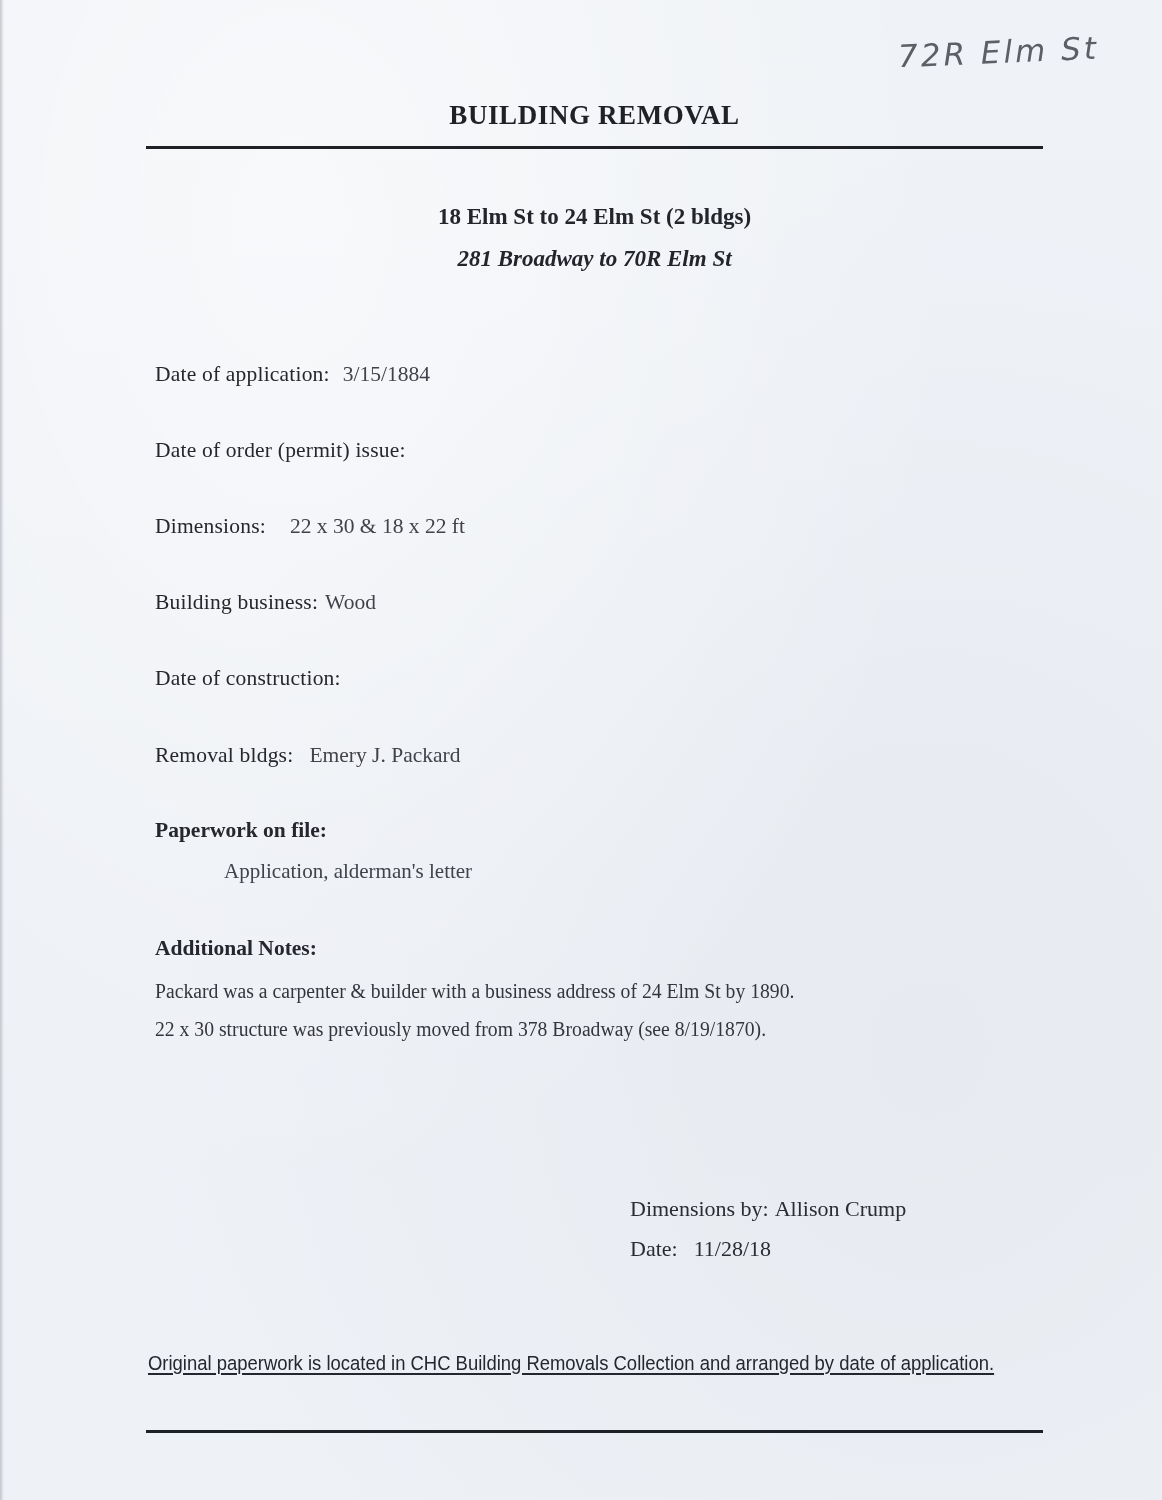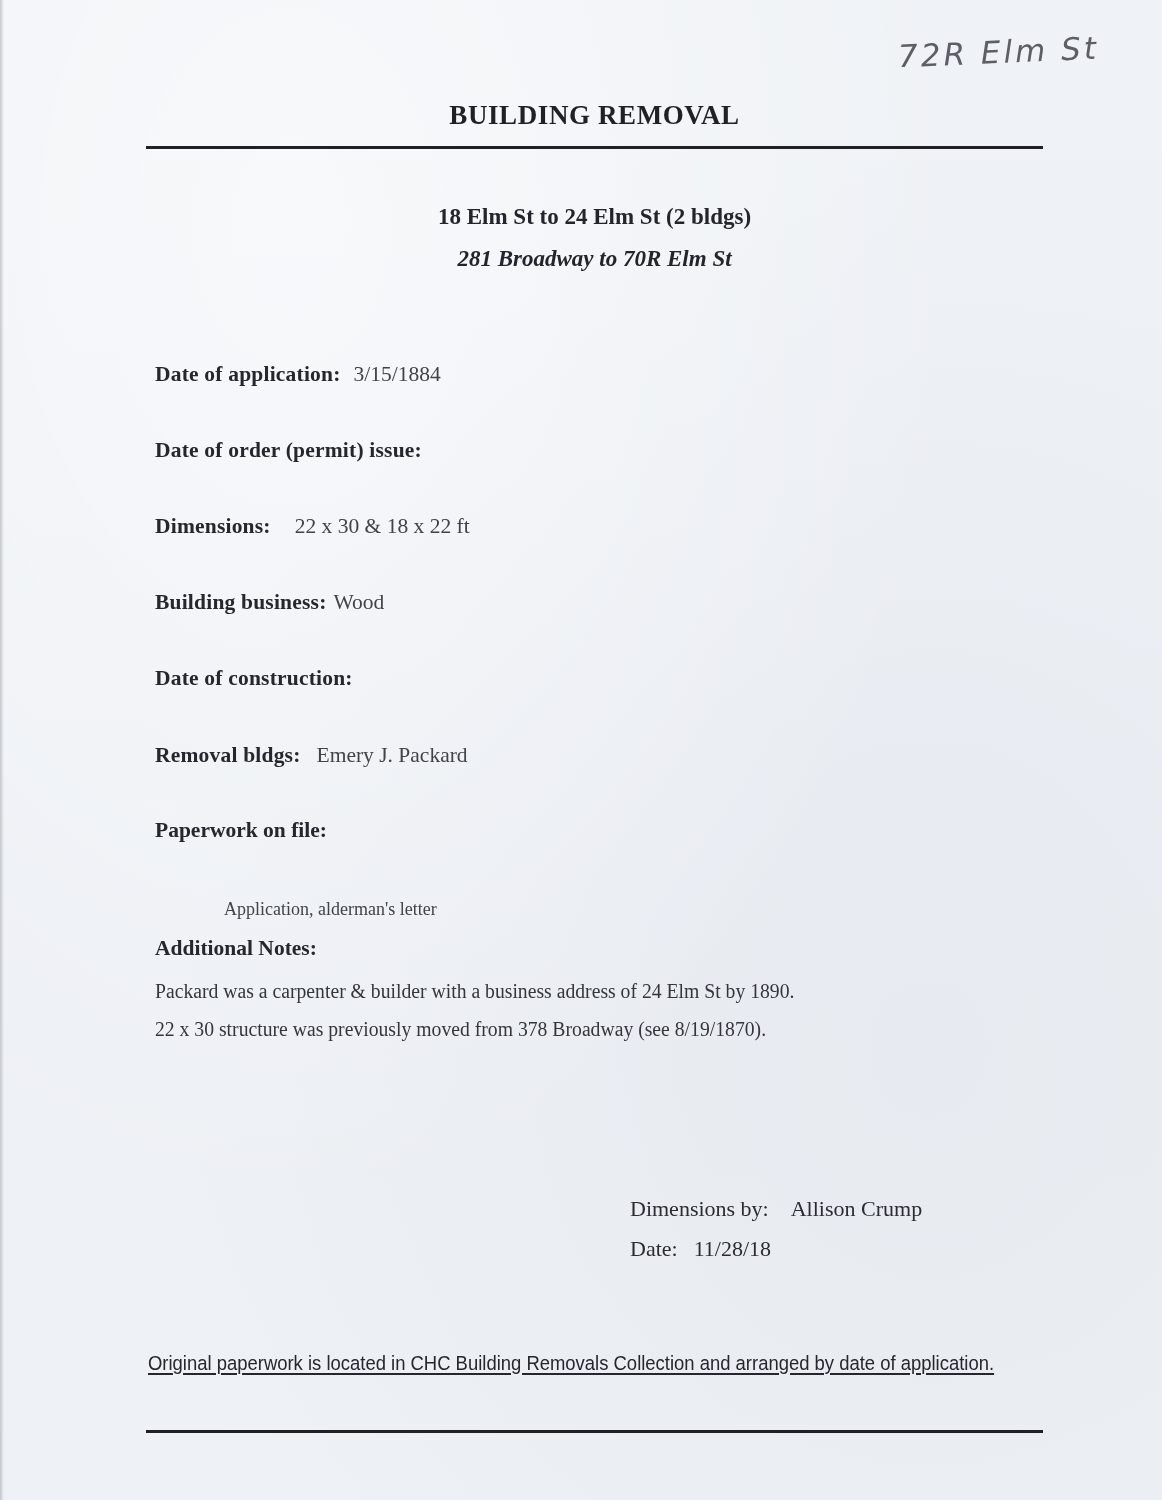--- a/index.html
+++ b/index.html
@@ -43,42 +43,42 @@
   }
   .subtitle-1 {
     position: absolute; left: 146px; top: 204px; width: 897px;
     text-align: center; font-size: 23px; font-weight: bold; color: #24252c;
   }
   .subtitle-2 {
     position: absolute; left: 146px; top: 246px; width: 897px;
     text-align: center; font-size: 23px; font-weight: bold; font-style: italic; color: #24252c;
   }
   .field-row { position: absolute; left: 155px; font-size: 21.5px; white-space: nowrap; }
-  .field-label { font-weight: bold; color: #26272e; letter-spacing: 0.2px; }
+  .field-label { font-weight: normal; color: #26272e; letter-spacing: 0.2px; }
   .field-value { color: #41424a; margin-left: 13px; }
   .row-0 { top: 362px; }
   .row-1 { top: 438px; }
   .row-2 { top: 514px; }
   .row-2 .field-value { margin-left: 24px; }
   .row-3 { top: 590px; }
   .row-3 .field-value { margin-left: 7px; }
   .row-4 { top: 666px; }
   .row-5 { top: 743px; }
   .row-5 .field-value { margin-left: 16px; }
   .paperwork-label { position: absolute; left: 155px; top: 818px; font-size: 21.5px; font-weight: bold; }
-  .paperwork-item { position: absolute; left: 224px; top: 859px; font-size: 18px; color: #41424a; margin-top: 40px; }
+  .paperwork-item { position: absolute; left: 224px; top: 859px; font-size: 21px; color: #41424a; }
   .notes-label { position: absolute; left: 155px; top: 936px; font-size: 21.5px; font-weight: bold; }
   .notes-line { position: absolute; left: 155px; font-size: 20.5px; color: #35363d;
     white-space: nowrap; transform: scaleX(0.96); transform-origin: left center; }
   .notes-line-1 { top: 980px; }
   .notes-line-2 { top: 1018px; }
   .research-row { position: absolute; left: 630px; font-size: 22px; color: #2b2c33; white-space: nowrap; }
   .research-by { top: 1196px; }
   .research-date { top: 1236px; font-family: Liberation Serif, serif; }
-  .research-value { margin-left: 22px; }
+  .research-value { margin-left: 6px; }
   .research-date .research-value { margin-left: 16px; }
   .footer-note {
     position: absolute; left: 148px; top: 1351px;
     font-family: "Liberation Sans", sans-serif;
     font-size: 20.5px; color: #26272e;
     text-decoration: underline;
     text-underline-offset: 3px;
     white-space: nowrap;
     transform: scaleX(0.9); transform-origin: left center;
   }

